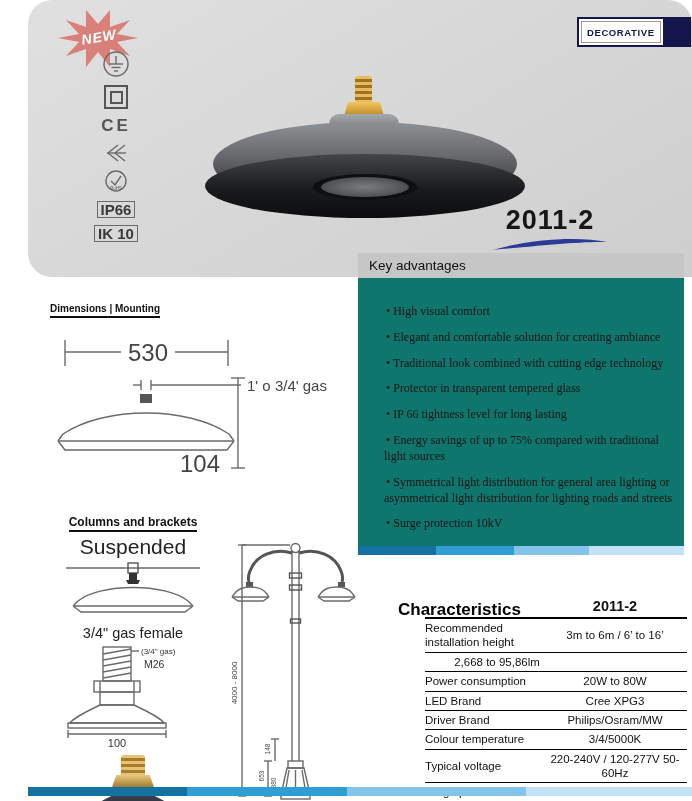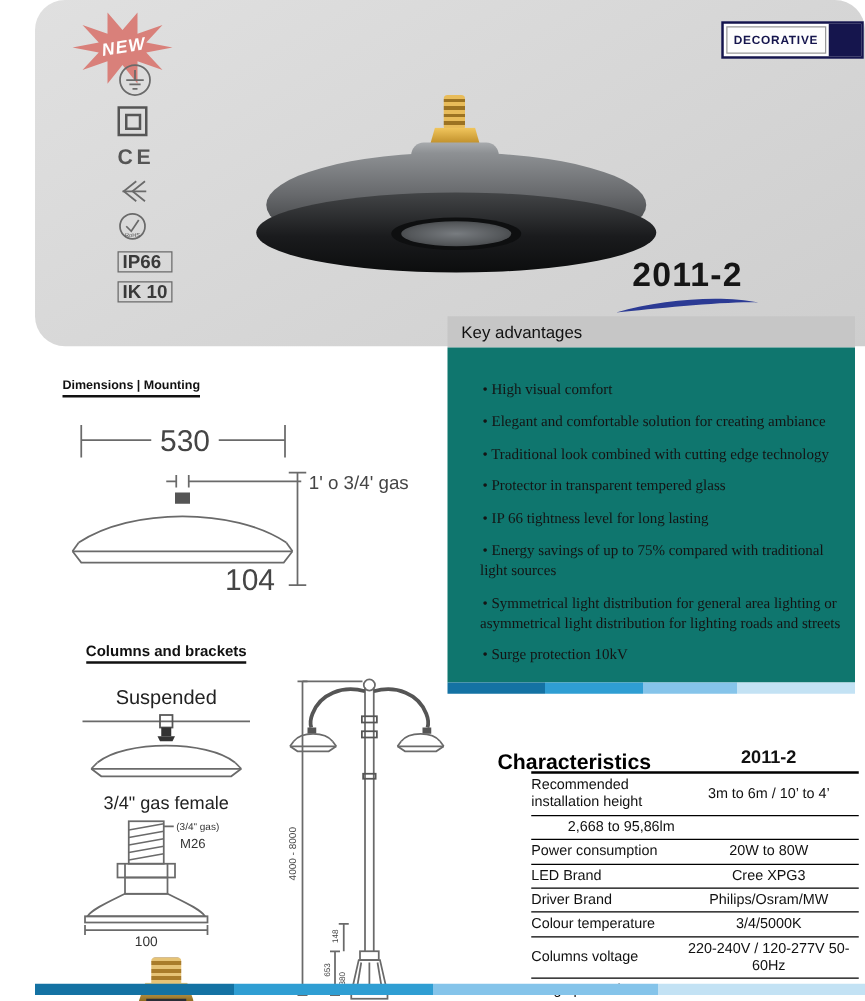--- a/index.html
+++ b/index.html
@@ -11,21 +11,21 @@
   .hero{left:28px;top:0;width:664px;height:277px;
         background:linear-gradient(150deg,#e0e0e0 0%,#d6d6d6 55%,#cecece 100%);
         border-radius:24px 24px 0 24px;}
   .new-badge{left:55px;top:6px;width:88px;height:66px;}
   .new-badge svg{display:block;}
   .new-badge .new-text{position:absolute;left:0;top:0;width:88px;height:62px;display:flex;
         align-items:center;justify-content:center;transform:rotate(-9deg);
         color:#fff;font-weight:bold;font-style:italic;font-size:14px;letter-spacing:1px;}
 
   
-  .certs{left:94px;top:50px;width:44px;display:flex;flex-direction:column;gap:7px;}
+  .certs{left:94px;top:50px;width:44px;display:flex;flex-direction:column;align-items:center;gap:7px;}
   .cert-ce{font-size:17px;color:#555;font-weight:bold;letter-spacing:3px;}
   .class2-outer{width:20px;height:20px;border:2px solid #555;display:flex;align-items:center;justify-content:center;}
   .class2-inner{width:9px;height:9px;border:2px solid #555;}
   .badge-box{border:1.3px solid #6a6a6a;padding:0 3px;font-size:15px;font-weight:bold;color:#3a3a3a;line-height:15px;}
 
   
   .lum{left:205px;top:58px;width:320px;height:165px;}
   .lum div{position:absolute;}
   .lum-stud{left:150px;top:18px;width:17px;height:28px;border-radius:3px;z-index:1;
       background:repeating-linear-gradient(180deg,#e8bc5a 0 3px,#9c7322 3px 6px);}
@@ -66,21 +66,21 @@
       border-bottom:2px solid #111;padding-bottom:2px;}
   .dims-svg{left:55px;top:330px;}
   svg{font-family:inherit;}
   svg .ln{stroke:#6a6a6a;stroke-width:1.4;fill:none;}
   svg .num{fill:#454545;font-size:24px;}
 
   
   .cols{left:35px;top:512px;width:196px;text-align:center;}
   .cols-title{display:inline-block;font-size:12px;font-weight:bold;
       border-bottom:2px solid #111;padding-bottom:1px;}
-  .suspended-label{font-size:16px;color:#222;margin-top:19px;}
+  .suspended-label{font-size:21px;color:#222;margin-top:3px;}
   .gas-female-label{font-size:14.5px;color:#222;margin:4px 0 2px 0;}
   .adapter-photo{position:relative;width:120px;height:67px;margin:2px auto 0 auto;}
   .adapter-photo div{position:absolute;}
   .ap-thread{left:48px;top:0;width:24px;height:24px;border-radius:3px;
       background:repeating-linear-gradient(180deg,#e6c376 0 3px,#a97c2a 3px 6px);}
   .ap-nut{left:38px;top:20px;width:44px;height:15px;
       background:linear-gradient(180deg,#e8c97e,#8f6a1e);clip-path:polygon(12% 0,88% 0,100% 100%,0 100%);}
   .ap-neck{left:44px;top:33px;width:32px;height:8px;background:#2a2d36;}
   .ap-bell{left:10px;top:39px;width:100px;height:24px;
       background:linear-gradient(180deg,#3e4452,#161920);
@@ -294,21 +294,21 @@
   </svg>
 
   <div class="abs chars-title">Characteristics</div>
   <div class="abs chars-table">
     <div class="ct-header">
       <div class="hspacer"></div>
       <div class="hval">2011-2</div>
     </div>
     <div class="ct-row">
       <div class="ct-label">Recommended installation height</div>
-      <div class="ct-value">3m to 6m / 10’ to 4’</div>
+      <div class="ct-value">3m to 6m / 6’ to 16’</div>
     </div>
     <div class="ct-row">
       <div class="ct-value">2,668 to 95,86lm</div>
     </div>
     <div class="ct-row">
       <div class="ct-label">Power consumption</div>
       <div class="ct-value">20W to 80W</div>
     </div>
     <div class="ct-row">
       <div class="ct-label">LED Brand</div>
@@ -316,21 +316,21 @@
     </div>
     <div class="ct-row">
       <div class="ct-label">Driver Brand</div>
       <div class="ct-value">Philips/Osram/MW</div>
     </div>
     <div class="ct-row">
       <div class="ct-label">Colour temperature</div>
       <div class="ct-value">3/4/5000K</div>
     </div>
     <div class="ct-row">
-      <div class="ct-label">Columns voltage</div>
+      <div class="ct-label">Typical voltage</div>
       <div class="ct-value">220-240V / 120-277V 50-60Hz</div>
     </div>
     <div class="ct-row">
       <div class="ct-label">Surge protection</div>
       <div class="ct-value">10KV</div>
     </div>
   </div>
 
   <div class="abs bottom-bar"></div>
 

